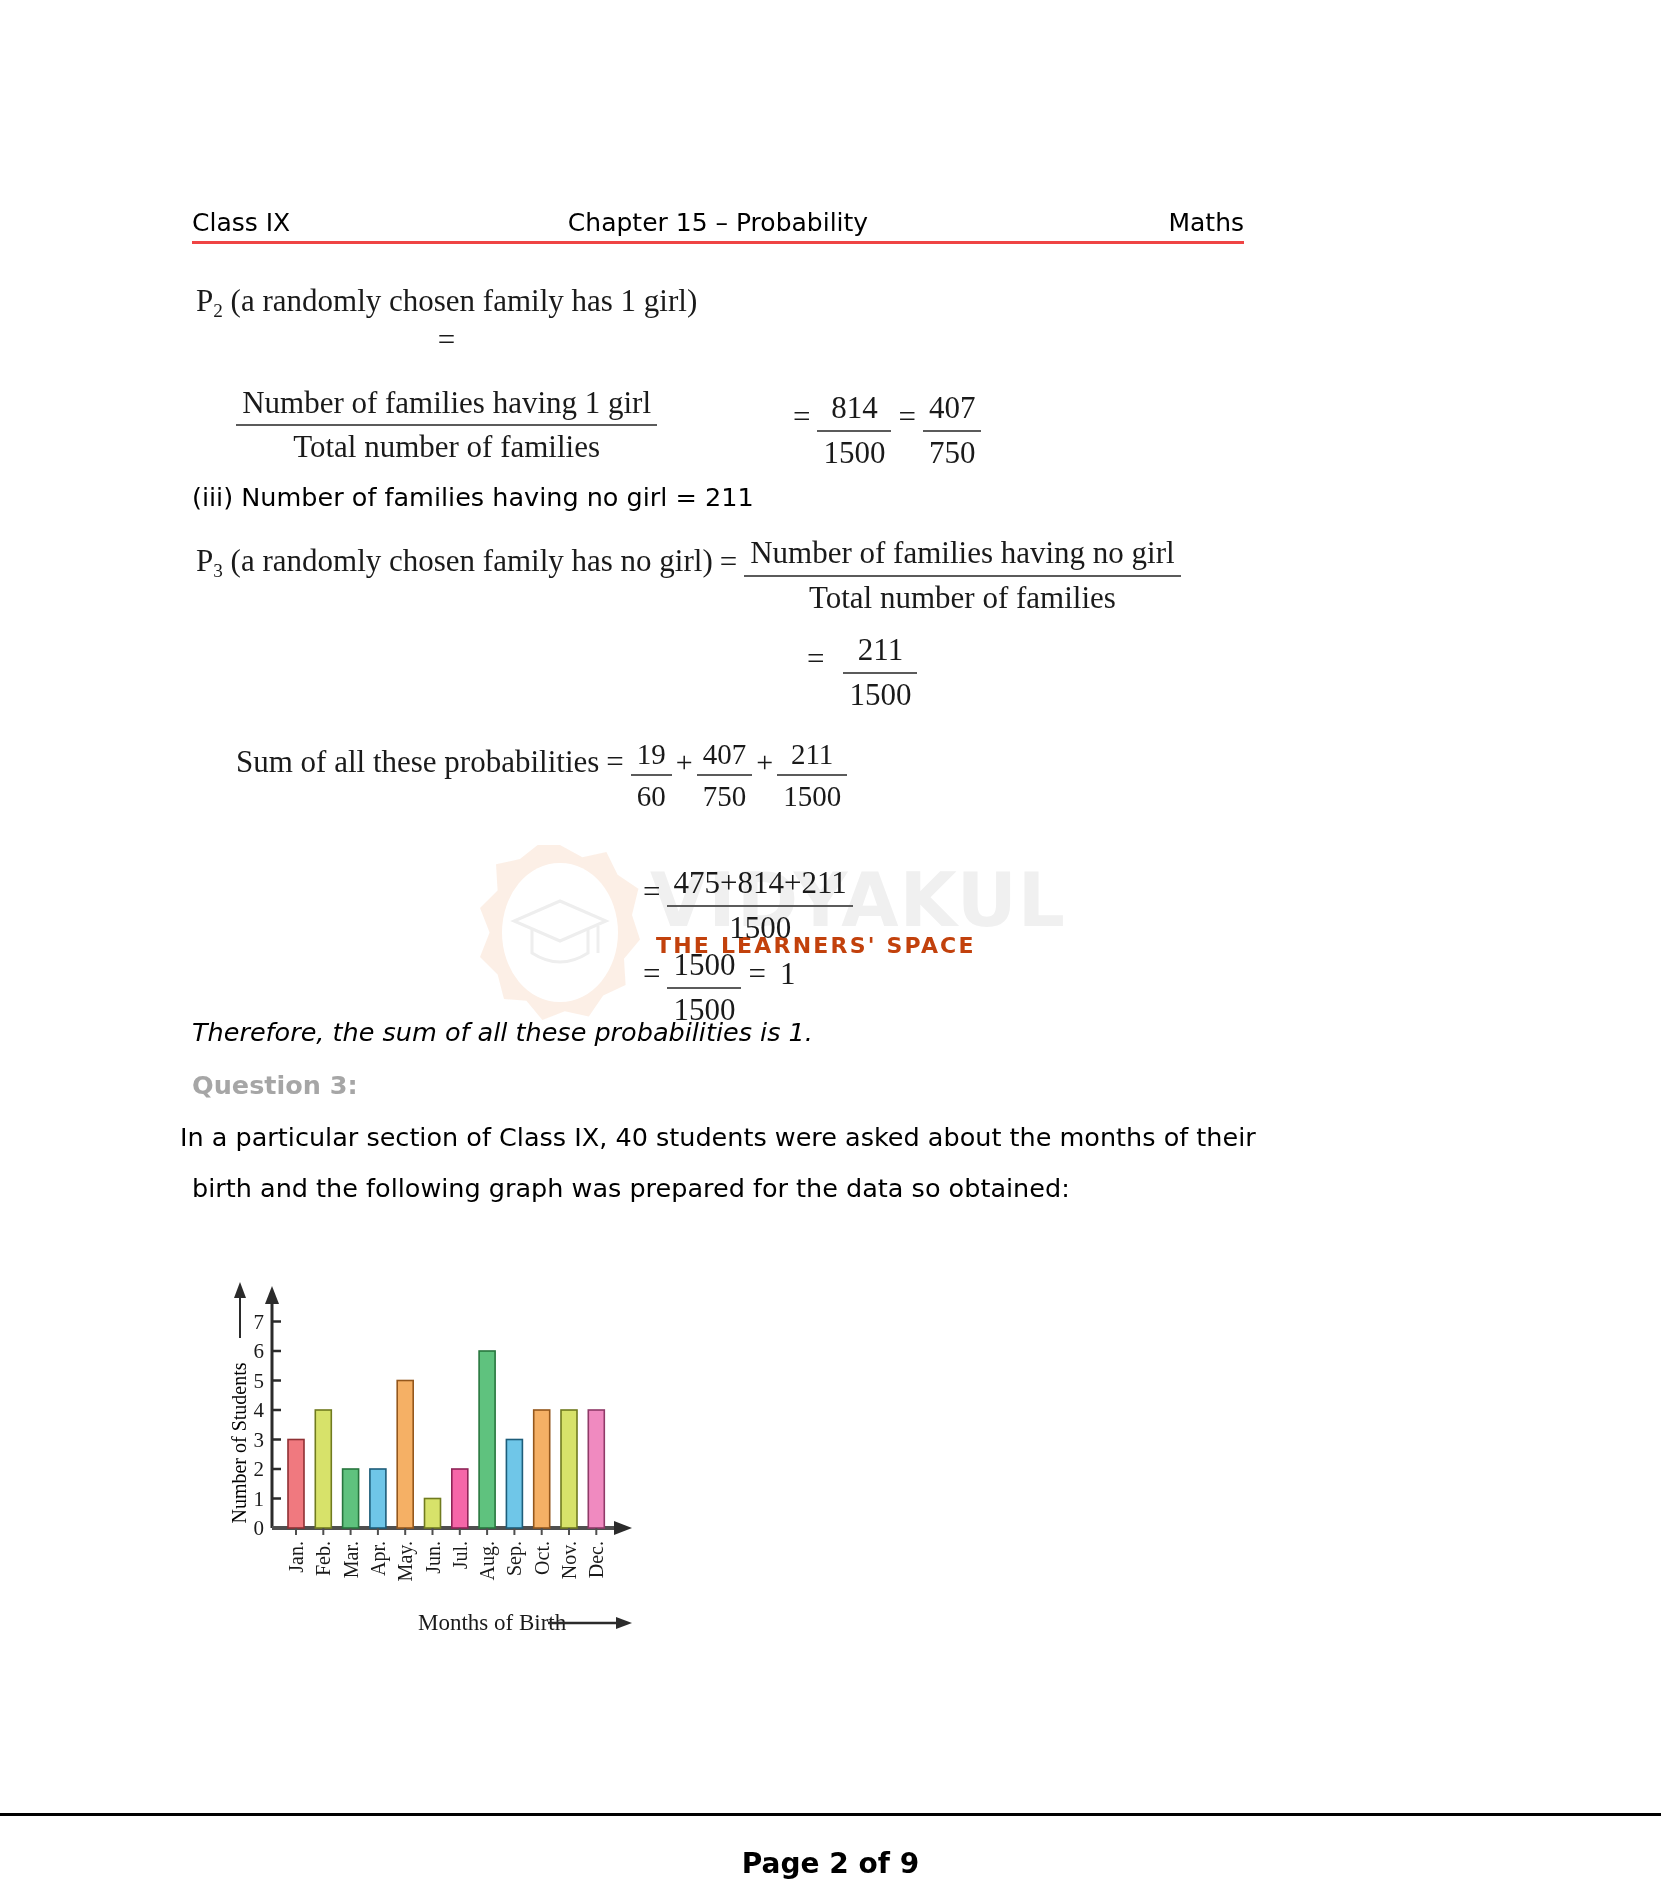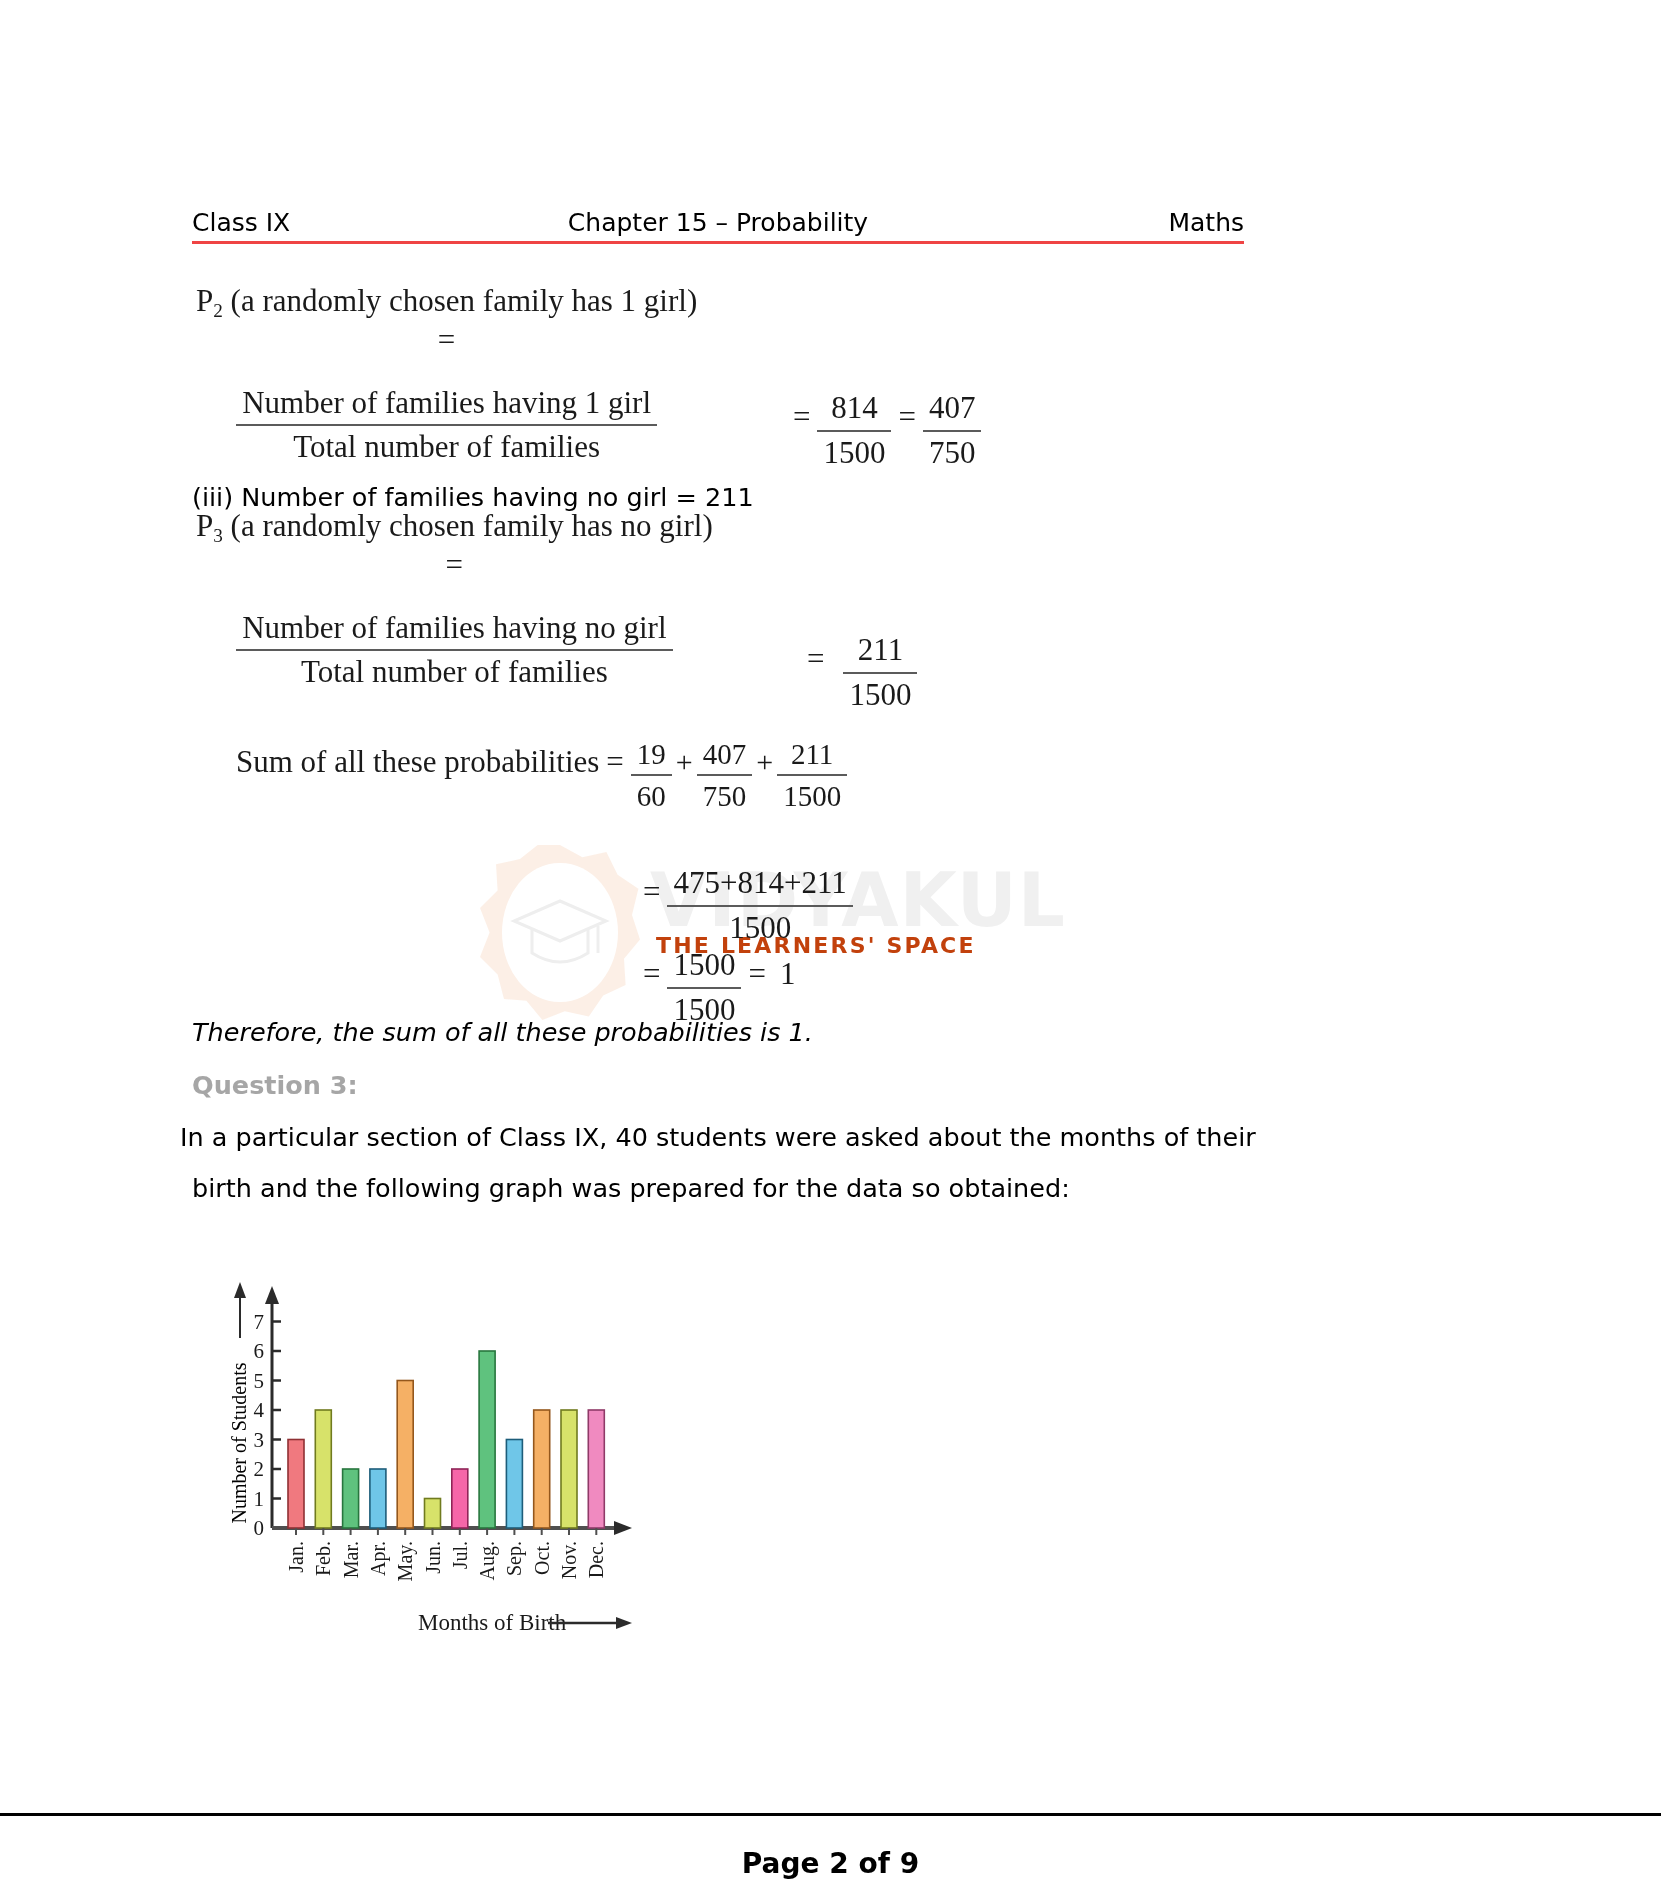--- a/index.html
+++ b/index.html
@@ -251,21 +251,21 @@
     <span class="eq">=</span>
     <span class="frac">
       <span class="num">407</span>
       <span class="bar"></span>
       <span class="den">750</span>
     </span>
   </div>
 
   <div class="btext" style="left:192px; top:482px;">(iii) Number of families having no girl = 211</div>
 
-  <div class="math" style="left:196px; top:508px;flex-direction:column;">
+  <div class="math" style="left:196px; top:508px;">
     <span class="m-lhs"><span>P</span><sub>3</sub><span> (a randomly chosen family has no girl) </span></span>
     <span class="eq">=</span>
     <span class="frac">
       <span class="num">Number of families having no girl</span>
       <span class="bar"></span>
       <span class="den">Total number of families</span>
     </span>
   </div>
 
   <div class="math" style="left:800px; top:605px;">

